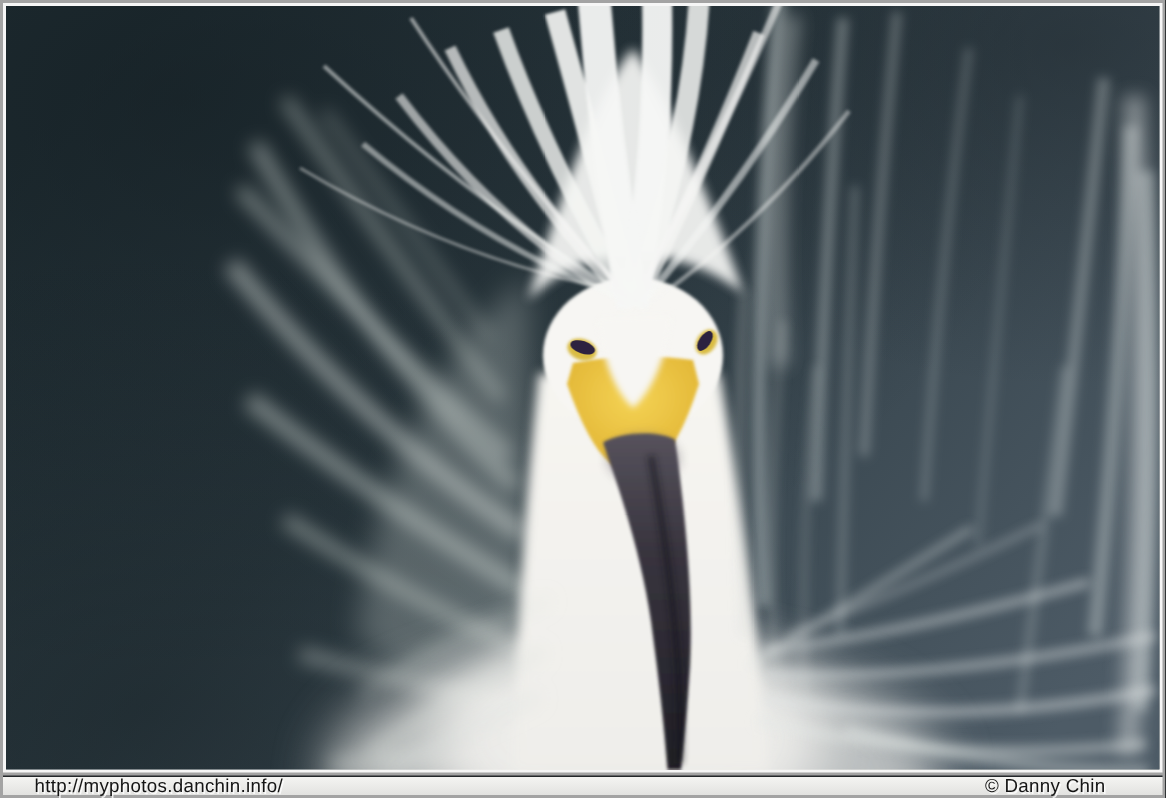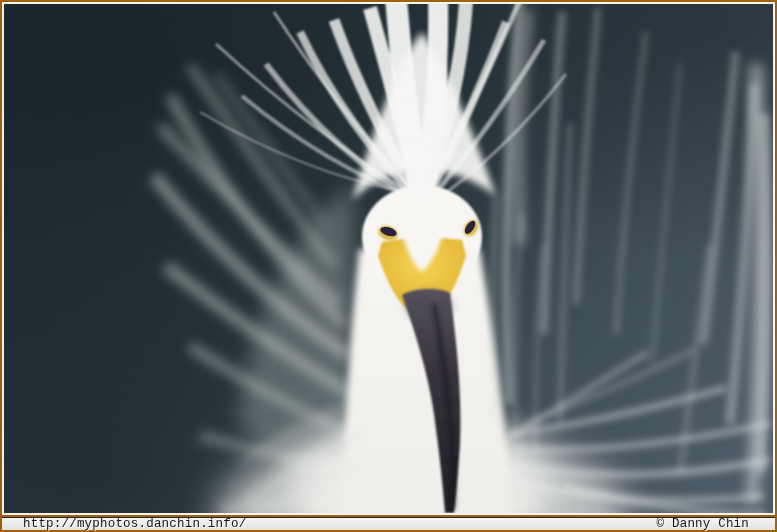--- a/index.html
+++ b/index.html
@@ -1,18 +1,18 @@
 <!DOCTYPE html>
 <html style="--frame-black: #000000; --frame-white: #f6f6f6; --caption-bg-top: #f4f4f2; --caption-bg-bottom: #e2e2e0; --caption-text: #141414; --caption-divider: #23272a;"><head>
 <meta charset="utf-8">
 <style>
   html,body{margin:0;padding:0;background:#000;}
   .page{
-    position:relative;width:777px;height:532px;background:#a16207;
-    font-family:Liberation Mono, monospace;overflow:hidden;
+    position:relative;width:777px;height:532px;background:#a3a3a3;
+    font-family:Liberation Sans, sans-serif;overflow:hidden;
   }
   .photo-frame{
     position:absolute;left:2px;top:2px;width:773px;height:513px;
     box-sizing:border-box;background:var(--frame-white,#fff);padding:2px;
   }
   .photo{
     position:relative;width:100%;height:100%;overflow:hidden;background:#2e3c43;
   }
   .photo svg{display:block;width:100%;height:100%;}
   .caption-bar{
@@ -22,21 +22,21 @@
     border-top:1px solid var(--caption-divider,#23272a);
     display:flex;justify-content:space-between;align-items:center;
     font-size:12.5px;line-height:12px;color:var(--caption-text,#141414);
   }
   .caption-bar .url{
     padding-left:21px;letter-spacing:.2px;
     text-shadow:1px 1px 0 rgba(255,255,255,.8);
     text-decoration:none;color:inherit;cursor:pointer;
   }
   .caption-bar .copyright{
-    padding-right:26px;letter-spacing:.2px;
+    padding-right:38px;letter-spacing:.2px;
     text-shadow:1px 1px 0 rgba(255,255,255,.8);
   }
 </style>
 </head>
 <body>
 
 <div class="page">
   <div class="photo-frame">
     <div class="photo">
       <svg viewBox="0 0 769 509" preserveAspectRatio="none">

